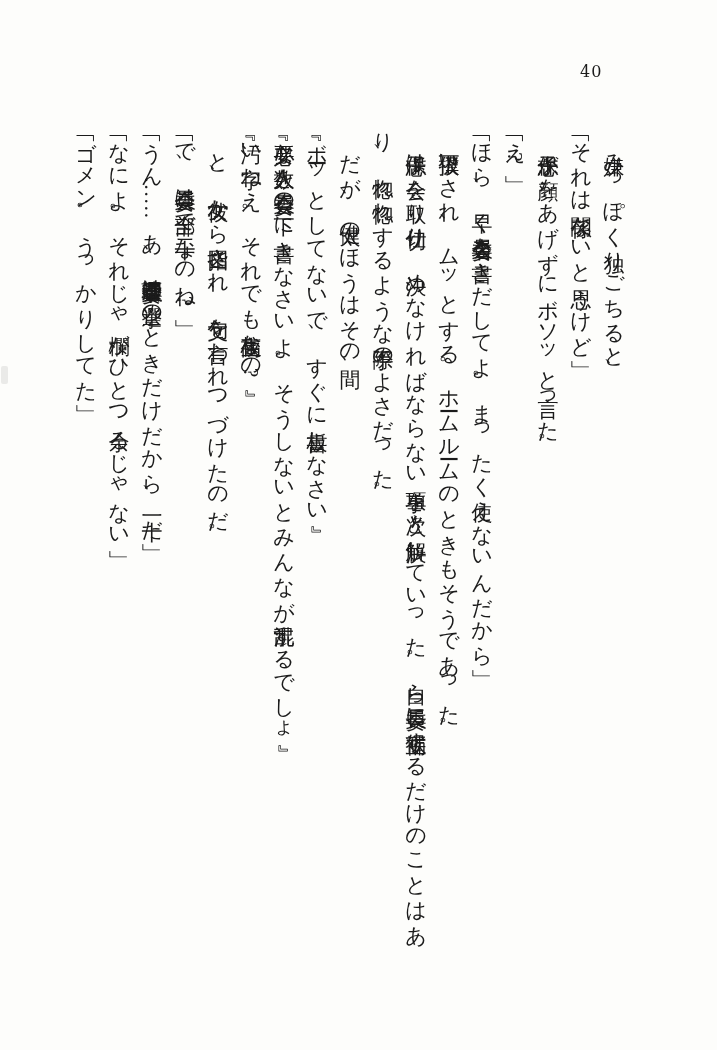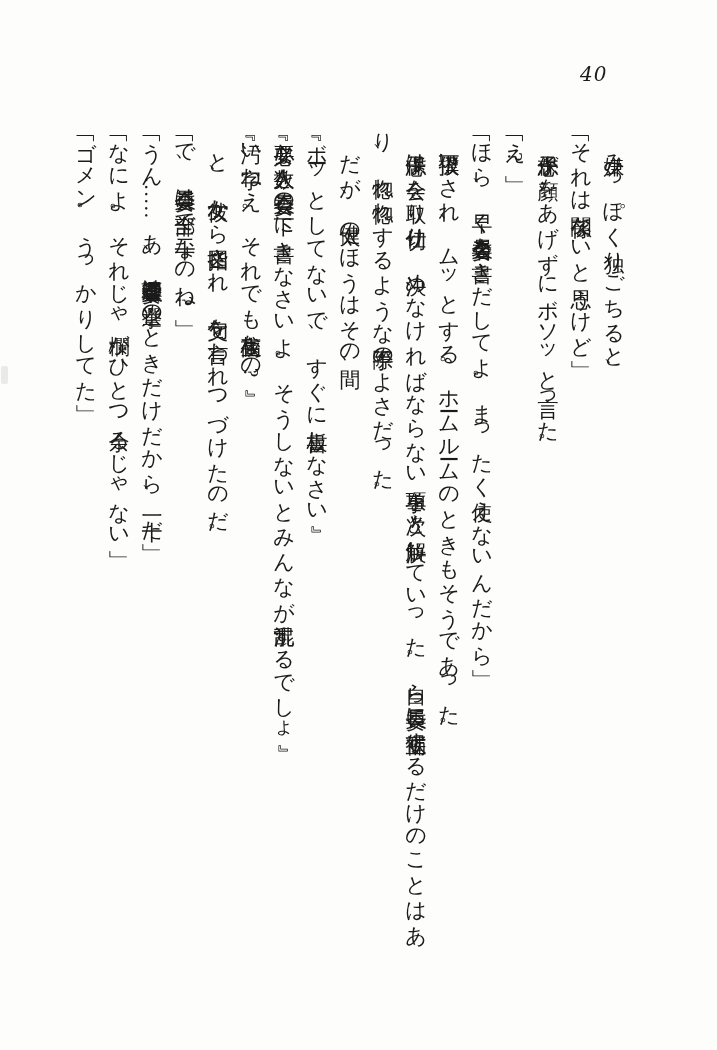--- a/index.html
+++ b/index.html
@@ -12,22 +12,21 @@
     height: 1050px;
     background: #fdfdfb;
     overflow: hidden;
     font-family: "Liberation Serif", "DejaVu Serif", serif;
   }
   .page-number {
     position: absolute;
     top: 62px;
     left: 580px;
     font-family: "DejaVu Serif", "Liberation Serif", serif;
-    font-style: italic;
-    font-size: 20px;
+    font-size: 16px;
     color: #1c1c1c;
     letter-spacing: 1px;
   }
   .text-block {
     position: absolute;
     top: 118px;
     right: 87px;
     height: 820px;
     writing-mode: vertical-rl;
     text-orientation: mixed;

